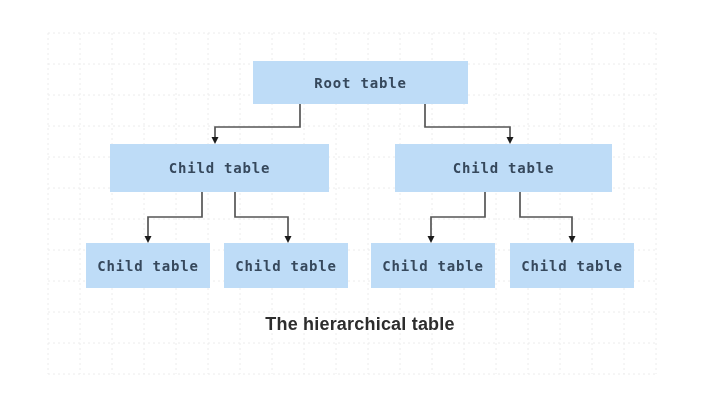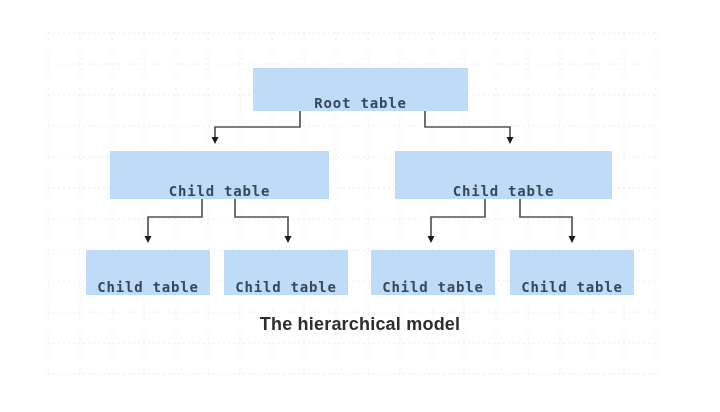--- a/index.html
+++ b/index.html
@@ -38,23 +38,22 @@
     stroke-width: 1.7;
   }
   .arrowhead {
     fill: var(--arrowhead);
     stroke: none;
   }
   .node {
     position: absolute;
     background: var(--box-fill);
     display: flex;
-    align-items: flex-end;
+    align-items: center;
     justify-content: center;
-    margin-top: 7px;
   }
   .node span {
     font-family: "DejaVu Sans Mono", "Liberation Mono", monospace;
     font-weight: 700;
     font-size: 14px;
     letter-spacing: 0.8px;
     color: var(--box-text);
     white-space: nowrap;
   }
   .node-root  { left: 253px; top:  61px; width: 215px; height: 43px; }
@@ -160,15 +159,15 @@
   <div class="node node-l3b">
     <span>Child table</span>
   </div>
   <div class="node node-l3c">
     <span>Child table</span>
   </div>
   <div class="node node-l3d">
     <span>Child table</span>
   </div>
 
-  <div class="caption">The hierarchical model</div>
+  <div class="caption">The hierarchical table</div>
 
 </div>
 
 </body></html>

